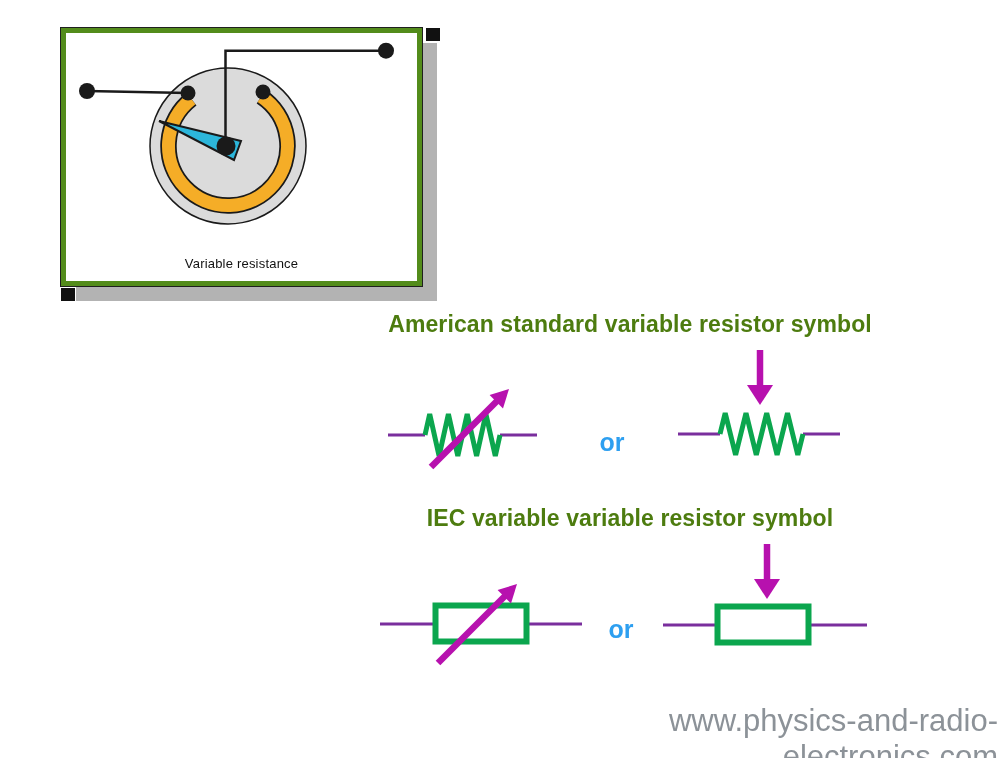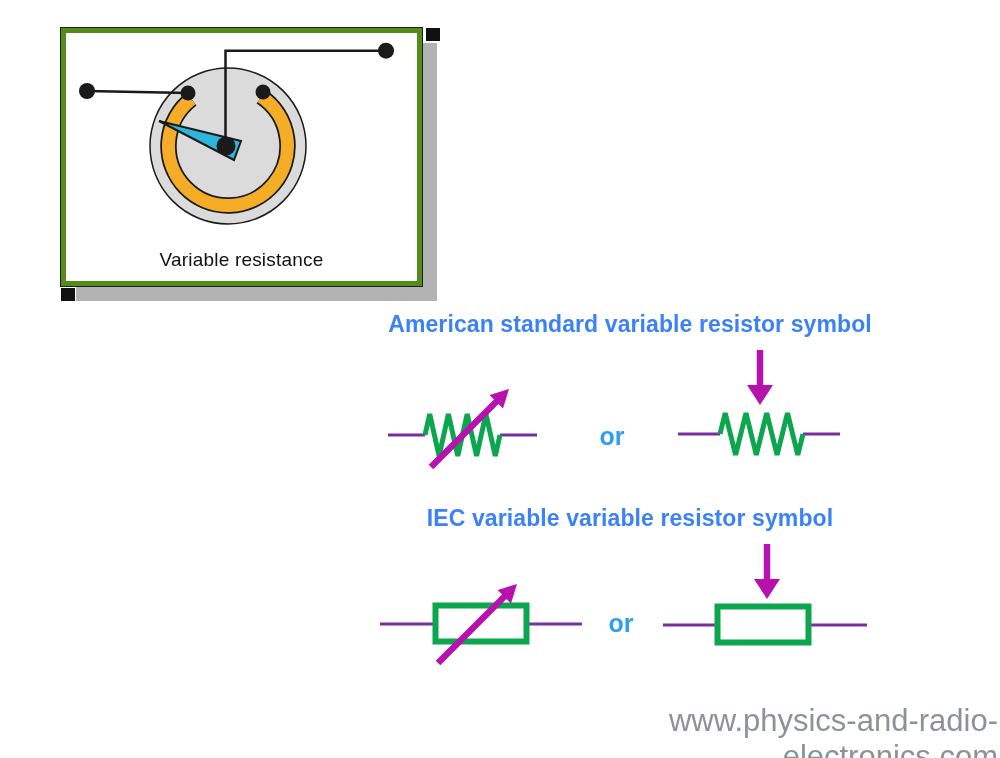--- a/index.html
+++ b/index.html
@@ -32,42 +32,42 @@
     position: absolute;
     left: 0;
     top: 0;
   }
   .pot-caption {
     position: absolute;
     left: 0;
     right: 0;
     bottom: 10px;
     text-align: center;
-    font-size: 19px;
+    font-size: 13px;
     color: #111111;
     letter-spacing: 0.2px;
   }
   .corner-square {
     position: absolute;
     width: 14px;
     height: 13px;
     background: #111111;
   }
   .corner-square.tr { left: 426px; top: 28px; }
   .corner-square.bl { left: 61px;  top: 288px; }
 
   
   .sec-heading {
     position: absolute;
     left: 350px;
     width: 560px;
     text-align: center;
     font-size: 23px;
     font-weight: 700;
-    color: #3b82f6;
+    color: #4d7c0f;
     letter-spacing: 0.1px;
     margin: 0;
   }
   .sec-heading.american { top: 311px; }
   .sec-heading.iec      { top: 505px; }
 
   
   .sym-row { position: absolute; }
   .sym-row.american { left: 370px; top: 340px; }
   .sym-row.iec      { left: 370px; top: 535px; }
@@ -75,20 +75,21 @@
   
   .or-label {
     position: absolute;
     width: 52px;
     height: 30px;
     line-height: 30px;
     text-align: center;
     font-size: 25px;
     font-weight: 700;
     color: #2d9ff0;
+    margin-top: 6px;
   }
   .or-label.american { left: 586px; top: 421px; }
   .or-label.iec      { left: 595px; top: 608px; }
 
   
   .watermark {
     position: absolute;
     left: 540px;
     top: 703px;
     width: 458px;

